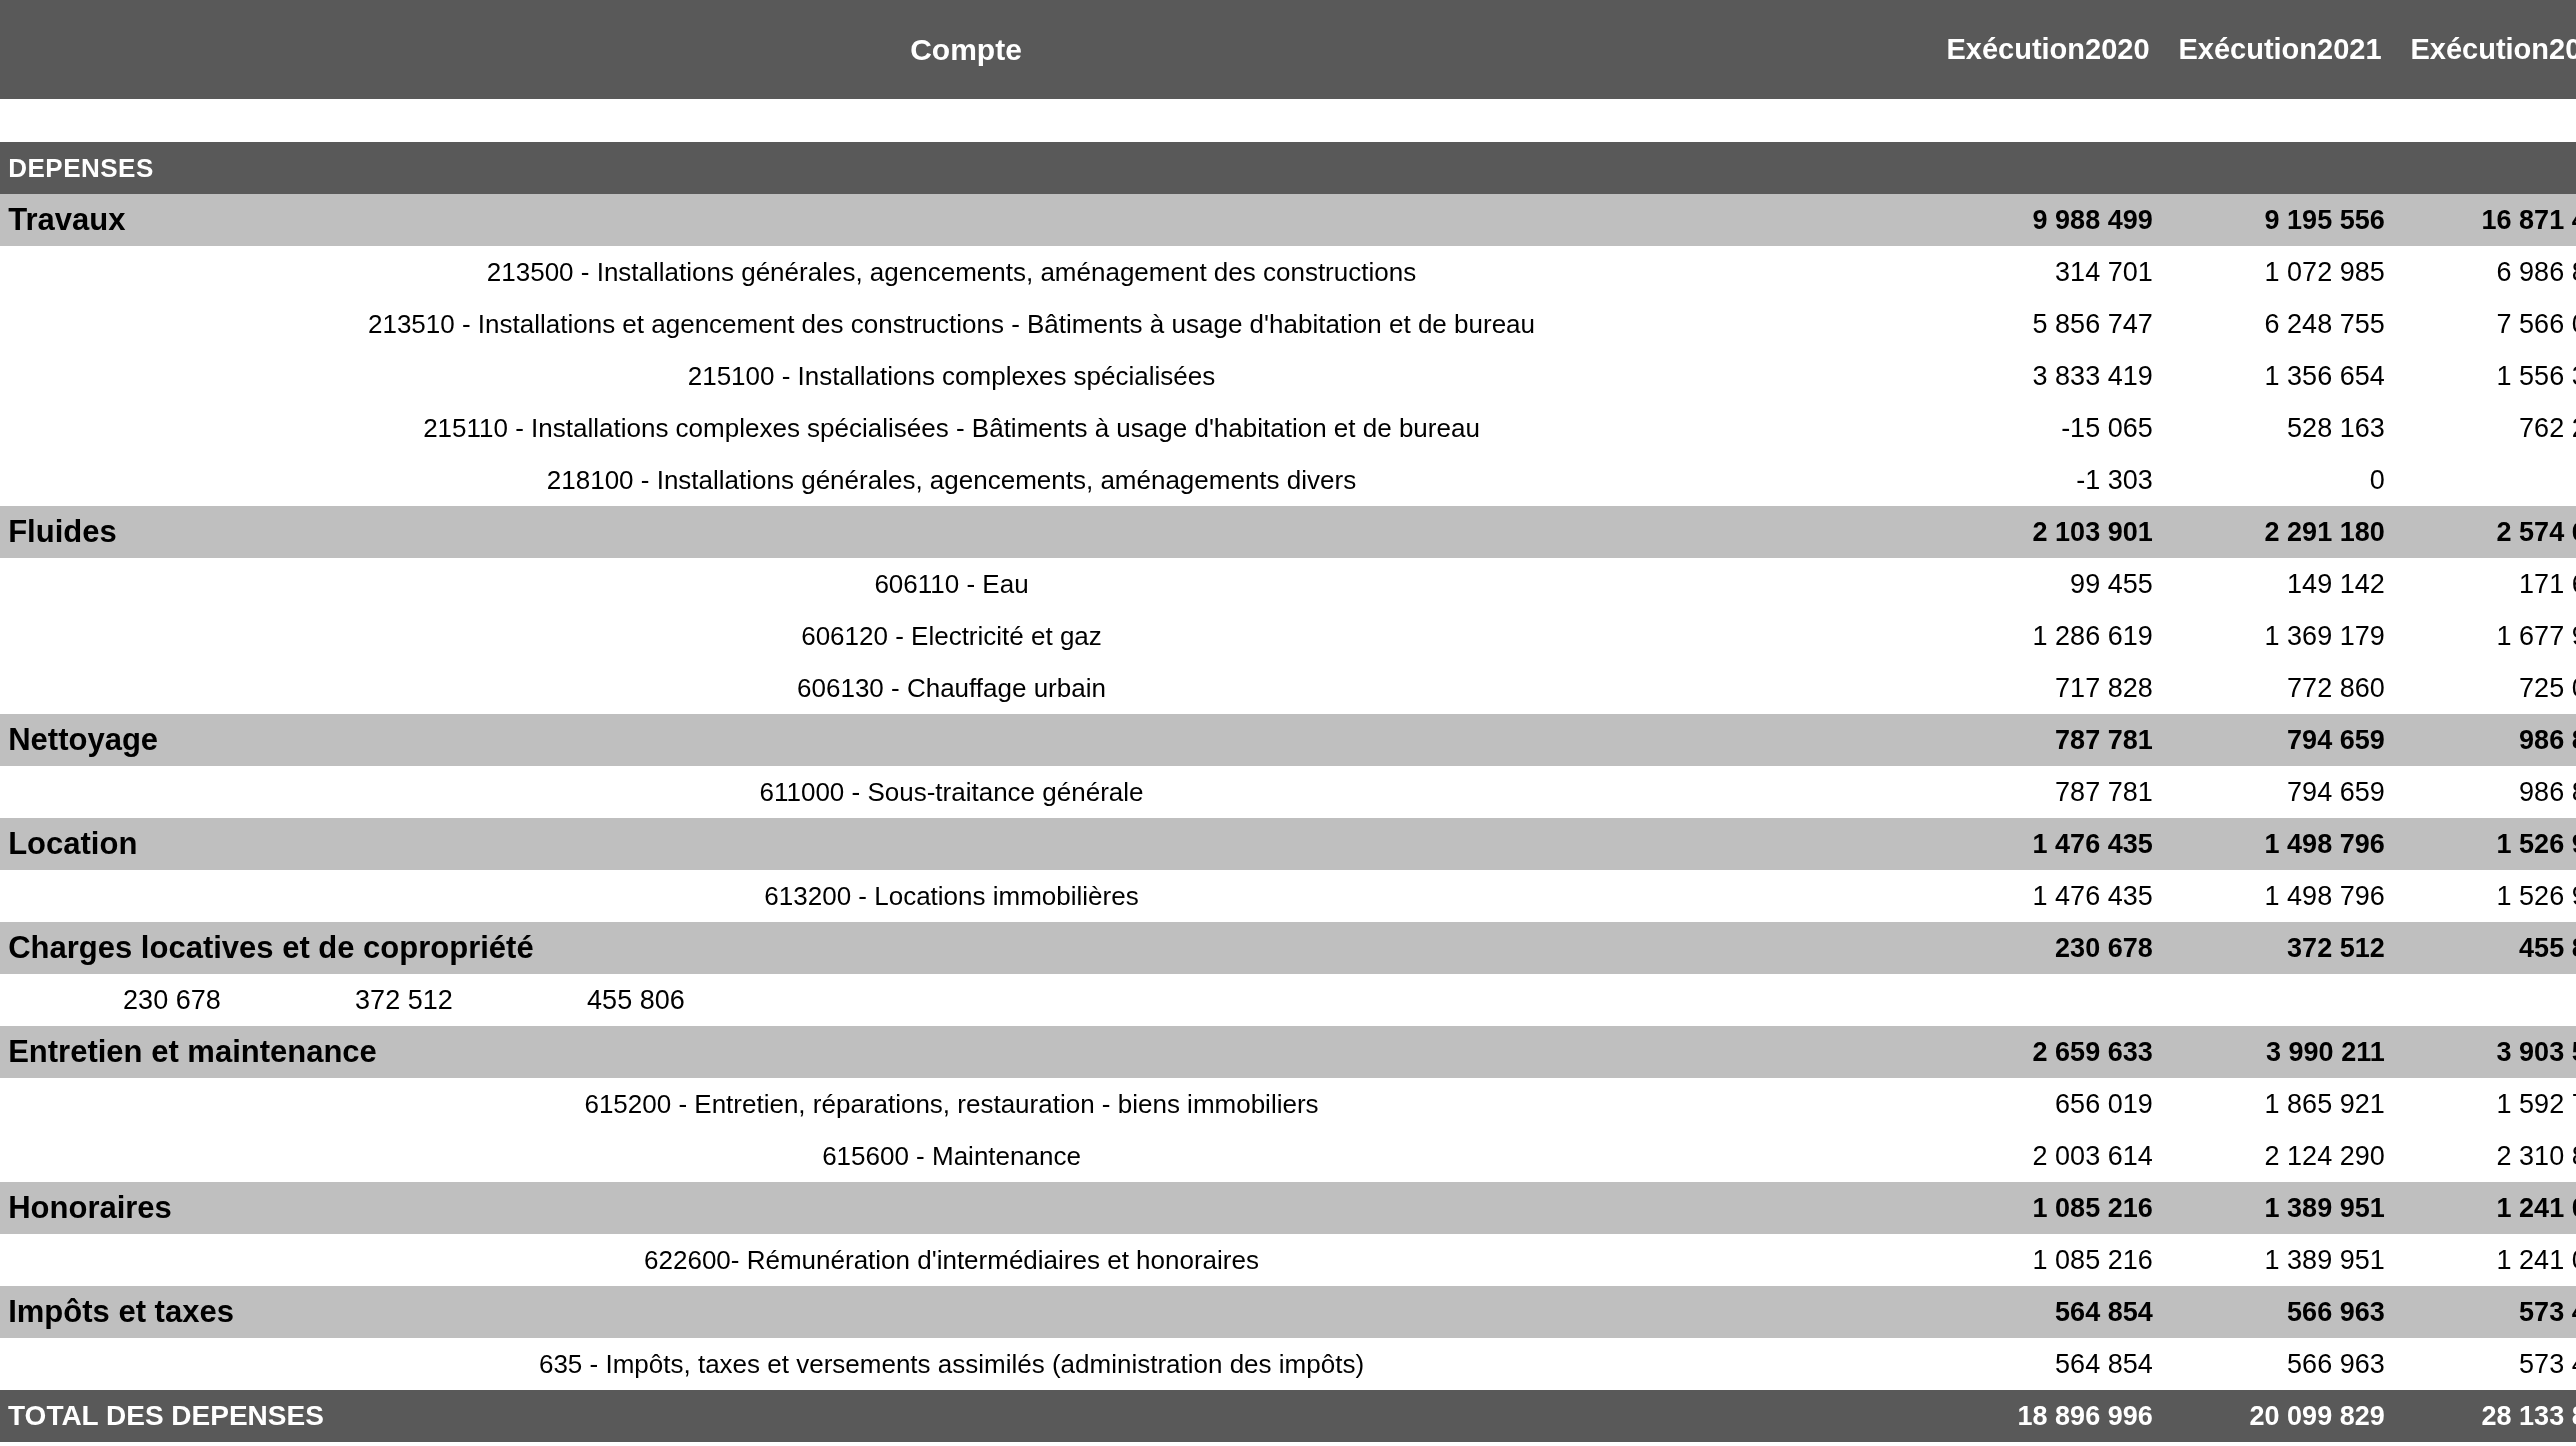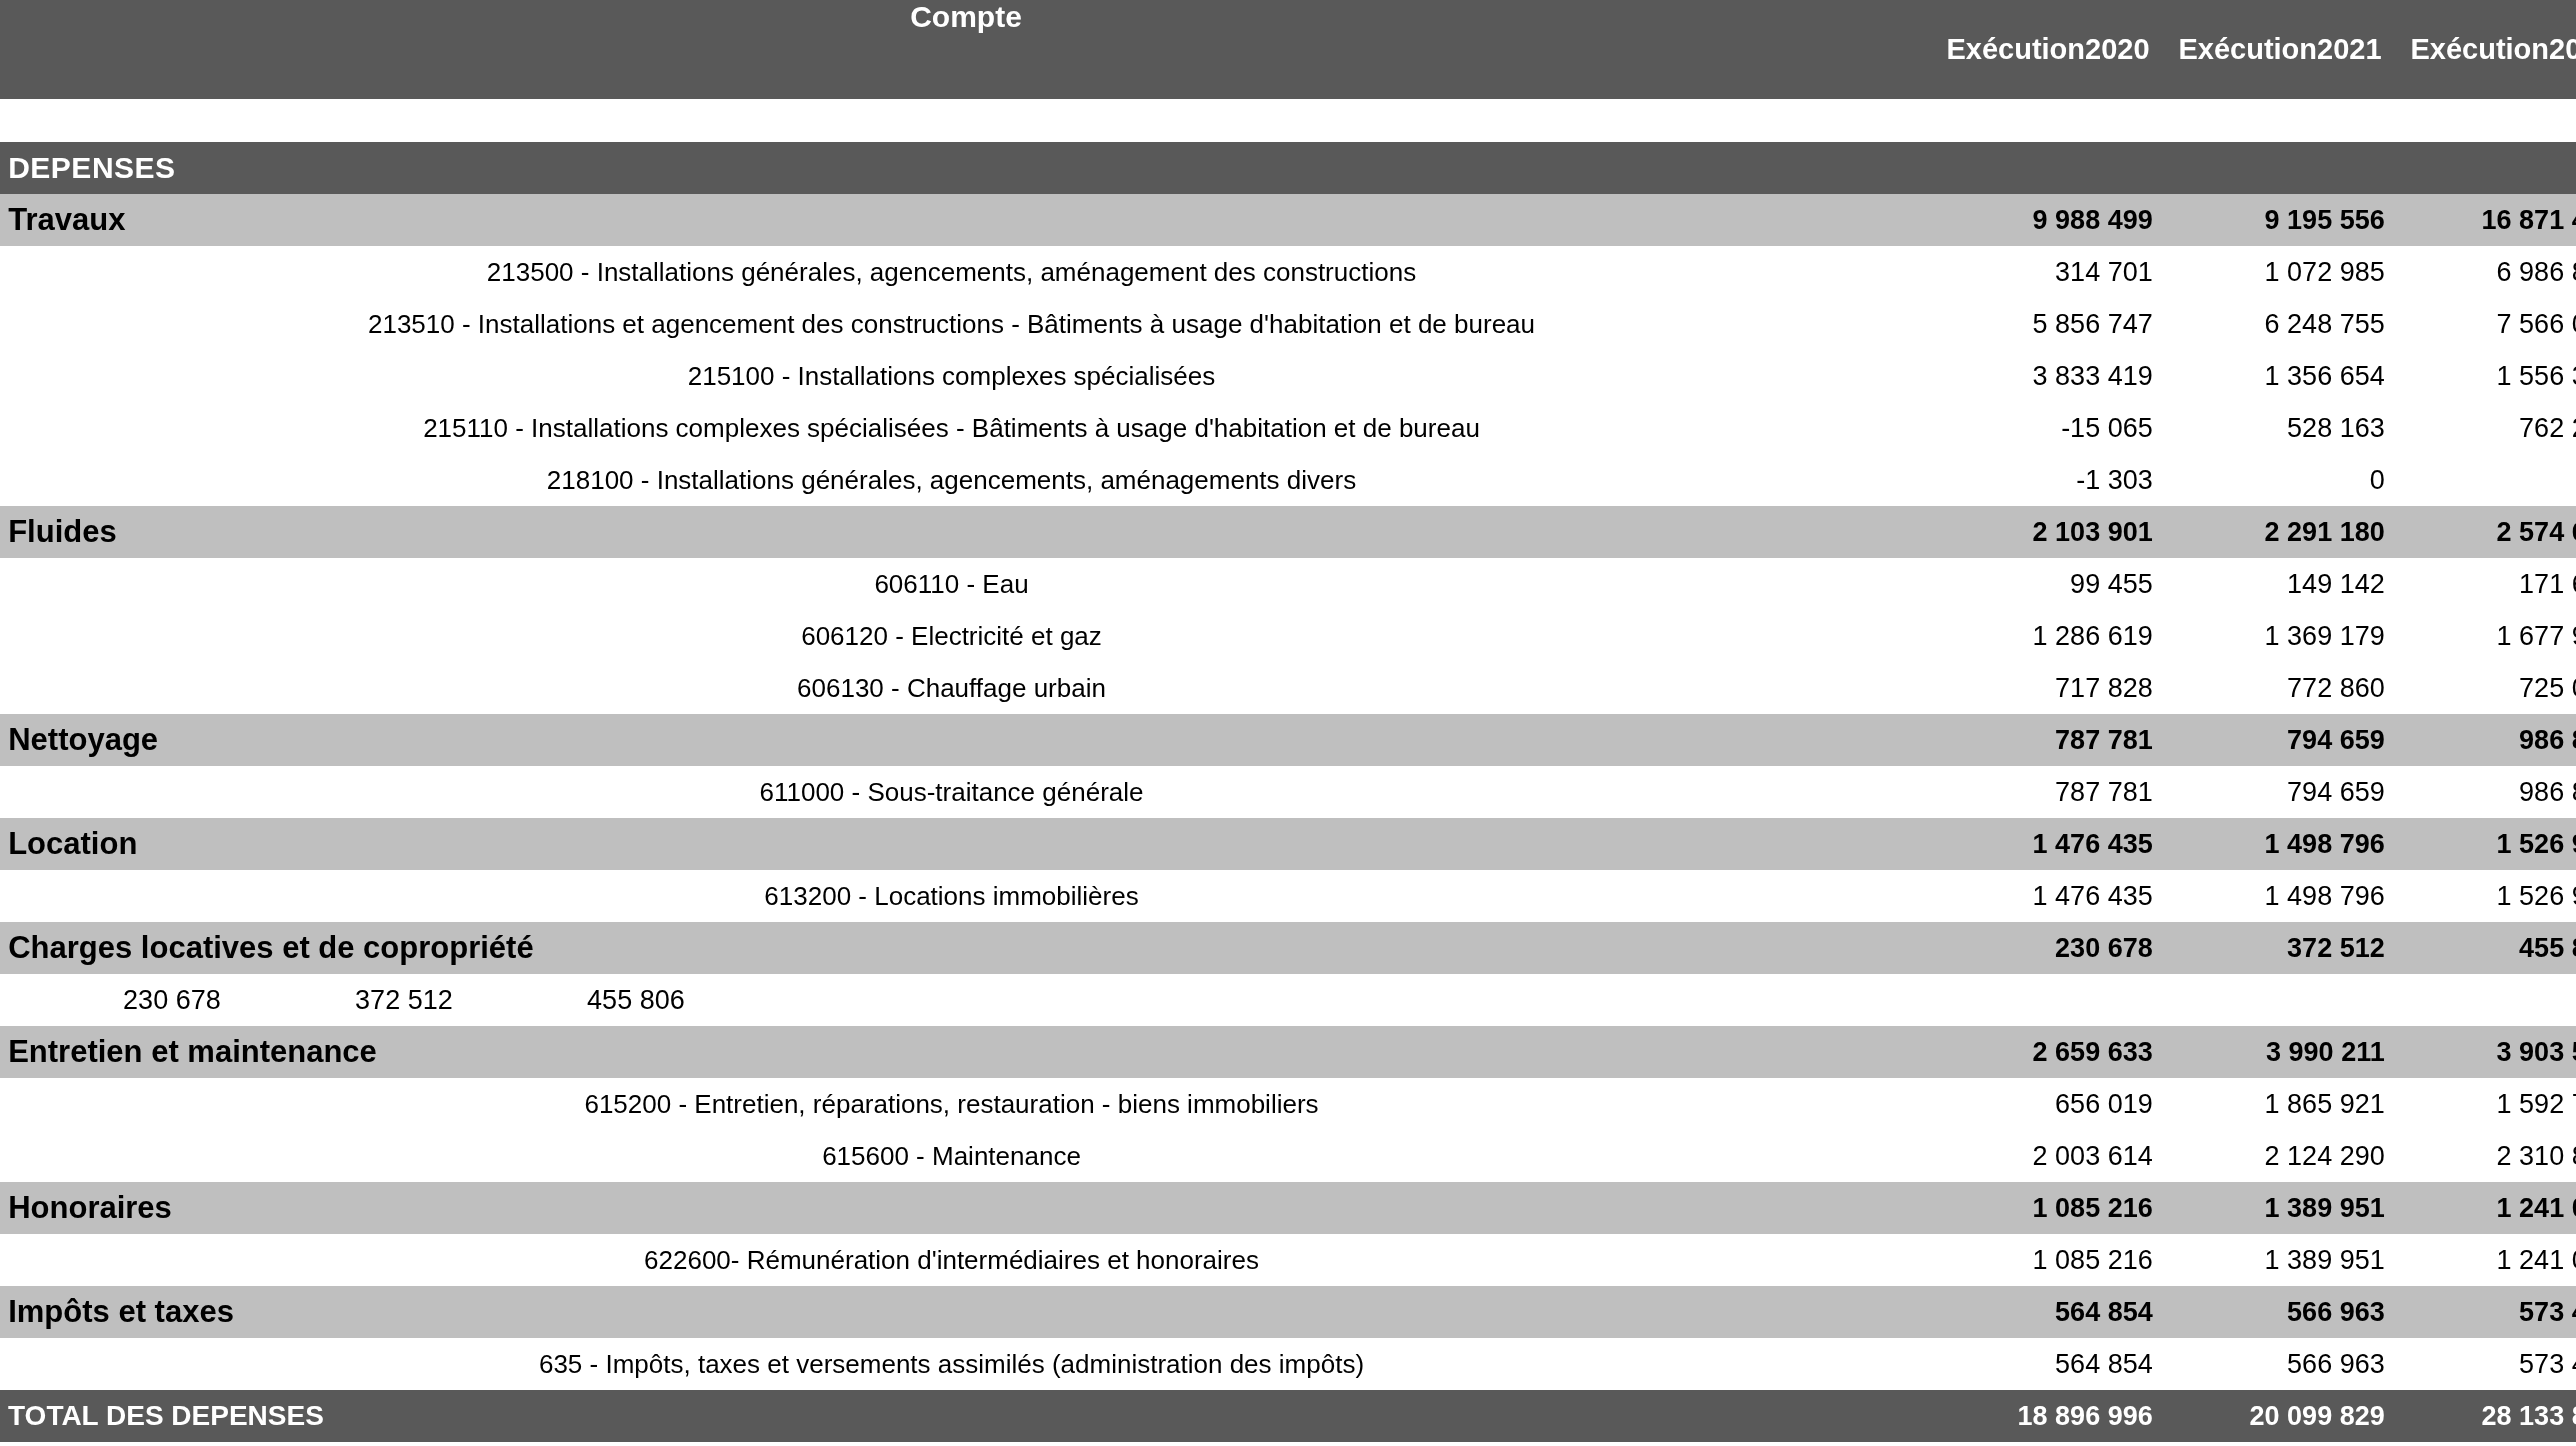--- a/index.html
+++ b/index.html
@@ -12,42 +12,42 @@
   .sheet{width:3091px;}
   
   .thead{
     display:flex;height:99px;
     background:#595959;color:#ffffff;font-weight:bold;
   }
   .cell{box-sizing:border-box;}
   .cell.lbl{width:1932px;}
   .cell.num{width:232px;}
   .thead .cell.lbl{
-    display:flex;justify-content:center;
+    display:flex;align-items:center;justify-content:center;
     font-size:30px;
   }
   .thead .cell.num{
     display:flex;align-items:center;justify-content:center;
     font-size:29px;line-height:1.32;white-space:nowrap;
   }
   
   .gap{height:43px;background:#ffffff;}
   
   .row{display:flex;height:52px;}
   .row .cell{display:flex;align-items:center;white-space:nowrap;}
   .row .cell.num{justify-content:flex-end;padding-right:11.3px;font-size:27px;}
   .row .cell.lbl{font-size:31px;}
   .row.account{background:#ffffff;}
   .row.account .cell.lbl{
     justify-content:center;padding-right:29px;font-size:26px;
   }
   .row.category{background:#bfbfbf;font-weight:bold;}
   .row.category .cell.lbl{padding-left:8.2px;}
   .row.section{background:#595959;color:#ffffff;font-weight:bold;}
-  .row.section .cell.lbl{padding-left:8.2px;font-size:30px;letter-spacing:0.5px;}
+  .row.section .cell.lbl{padding-left:8.2px;font-size:26px;letter-spacing:0.5px;}
   .row.total{background:#595959;color:#ffffff;font-weight:bold;}
   .row.total .cell.lbl{padding-left:8px;font-size:28px;}
 </style>
 </head>
 <body>
 
 <div class="sheet">
   <div class="thead">
     <div class="cell lbl">
       <span>Compte</span>

